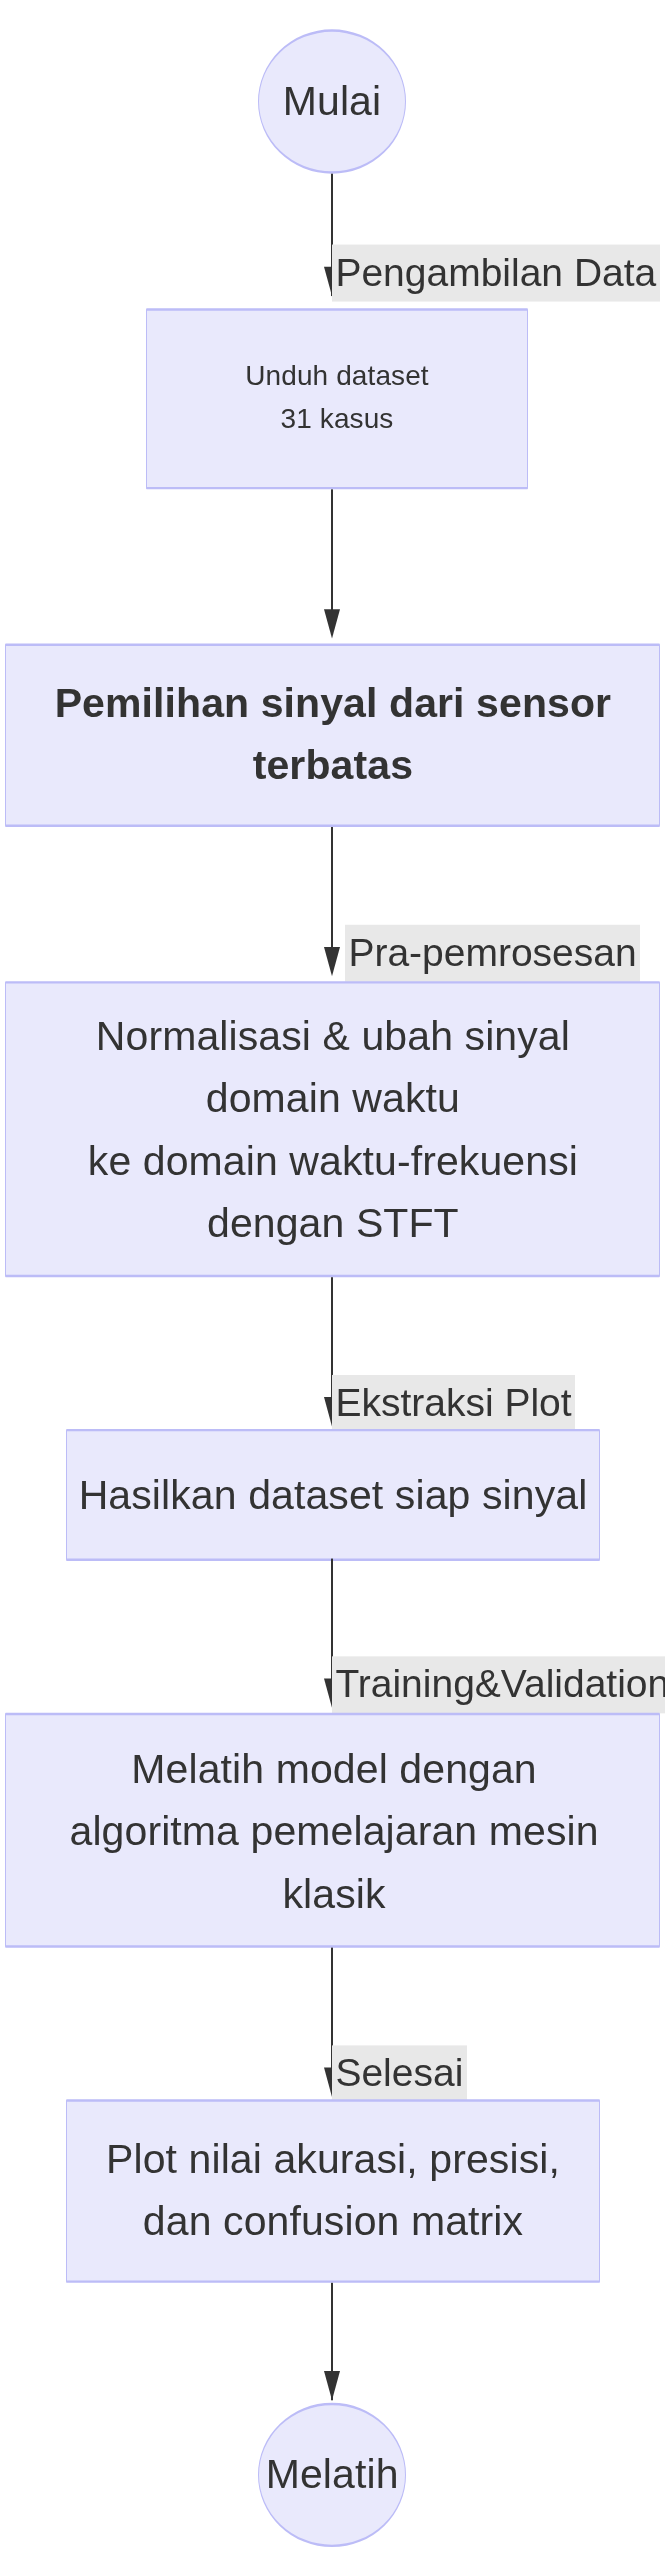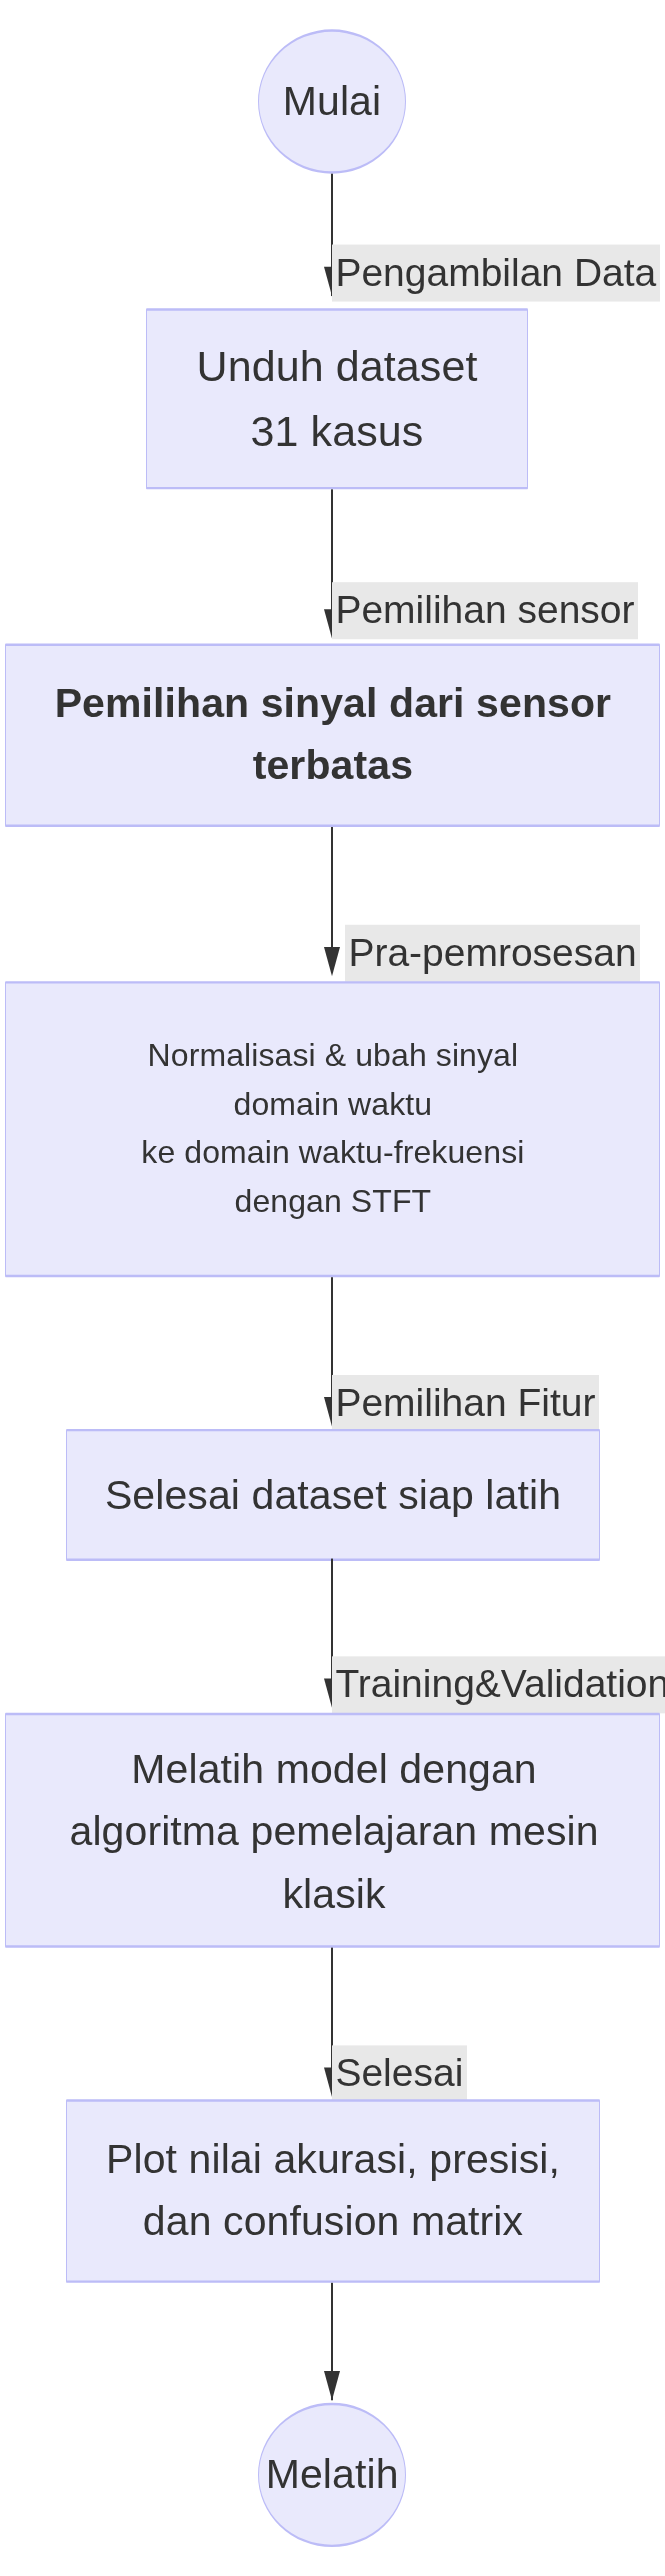--- a/index.html
+++ b/index.html
@@ -89,50 +89,49 @@
 
   <div class="node terminal" style="left:258px; top:12px; width:148px; height:59px;">
     <span class="node-label" style="display: block; transform-origin: center center; transform: scale(1, 0.4087); font-size: 41px;">Mulai</span>
   </div>
 
   <div class="edge-line" style="top:71px; height:50px;"></div>
   <div class="arrowhead" style="top:109px;"></div>
   <div class="edge-label" style="top: 83px; display: block; transform-origin: center center; transform: scale(1, 0.4087); font-size: 39px;">Pengambilan Data</div>
 
   <div class="node process" style="left:146px; top:126px; width:382px; height:74px;">
-    <span class="node-label" style="display: block; transform-origin: center center; transform: scale(1, 0.4087); font-size: 43px;">Unduh dataset
+    <span class="node-label" style="display: block; transform-origin: center center; transform: scale(1, 0.4087); font-size: 28px;">Unduh dataset
 31 kasus</span>
   </div>
 
   <div class="edge-line" style="top:200px; height:52px;"></div>
   <div class="arrowhead" style="top:249px;"></div>
-  <div class="edge-label" style="top: 221px; display: block; transform-origin: center center; transform: scale(1, 0.4087); font-size: 39px;">Pemilihan sensor</div>
 
   <div class="node process" style="left:5.4px; top:263px; width:655px; height:75px;">
     <span class="node-label" style="display: block; transform-origin: center center; transform: scale(1, 0.4087); font-size: 41px; font-weight: bold;">Pemilihan sinyal dari sensor
 terbatas</span>
   </div>
 
   <div class="edge-line" style="top:338px; height:52px;"></div>
   <div class="arrowhead" style="top:387px;"></div>
   <div class="edge-label" style="top: 361px; display: block; transform-origin: center center; transform: scale(1, 0.4087); font-size: 39px; margin-left: 13px;">Pra-pemrosesan</div>
 
   <div class="node process" style="left:5.4px; top:401px; width:655px; height:121px;">
-    <span class="node-label" style="display: block; transform-origin: center center; transform: scale(1, 0.4087); font-size: 32px;">Normalisasi &amp; ubah sinyal
+    <span class="node-label" style="display: block; transform-origin: center center; transform: scale(1, 0.4087); font-size: 41px;">Normalisasi &amp; ubah sinyal
 domain waktu
 ke domain waktu-frekuensi
 dengan STFT</span>
   </div>
 
   <div class="edge-line" style="top:522px; height:52px;"></div>
   <div class="arrowhead" style="top:571px;"></div>
-  <div class="edge-label" style="top: 545px; display: block; transform-origin: center center; transform: scale(1, 0.4087); font-size: 39px;">Pemilihan Fitur</div>
+  <div class="edge-label" style="top: 545px; display: block; transform-origin: center center; transform: scale(1, 0.4087); font-size: 39px;">Ekstraksi Plot</div>
 
   <div class="node process" style="left:66px; top:584px; width:534px; height:54px;">
-    <span class="node-label" style="display: block; transform-origin: center center; transform: scale(1, 0.4087); font-size: 41px;">Selesai dataset siap latih</span>
+    <span class="node-label" style="display: block; transform-origin: center center; transform: scale(1, 0.4087); font-size: 41px;">Hasilkan dataset siap sinyal</span>
   </div>
 
   <div class="edge-line" style="top:637px; height:52px;"></div>
   <div class="arrowhead" style="top:686px;"></div>
   <div class="edge-label" style="top: 660px; display: block; transform-origin: center center; transform: scale(1, 0.4087); font-size: 39px;">Training&amp;Validation</div>
 
   <div class="node process" style="left:5.4px; top:700px; width:655px; height:96px;">
     <span class="node-label" style="display: block; transform-origin: center center; transform: scale(1, 0.4087); font-size: 41px; padding-left: 9px;">Melatih model dengan
 algoritma pemelajaran mesin
 klasik</span>

